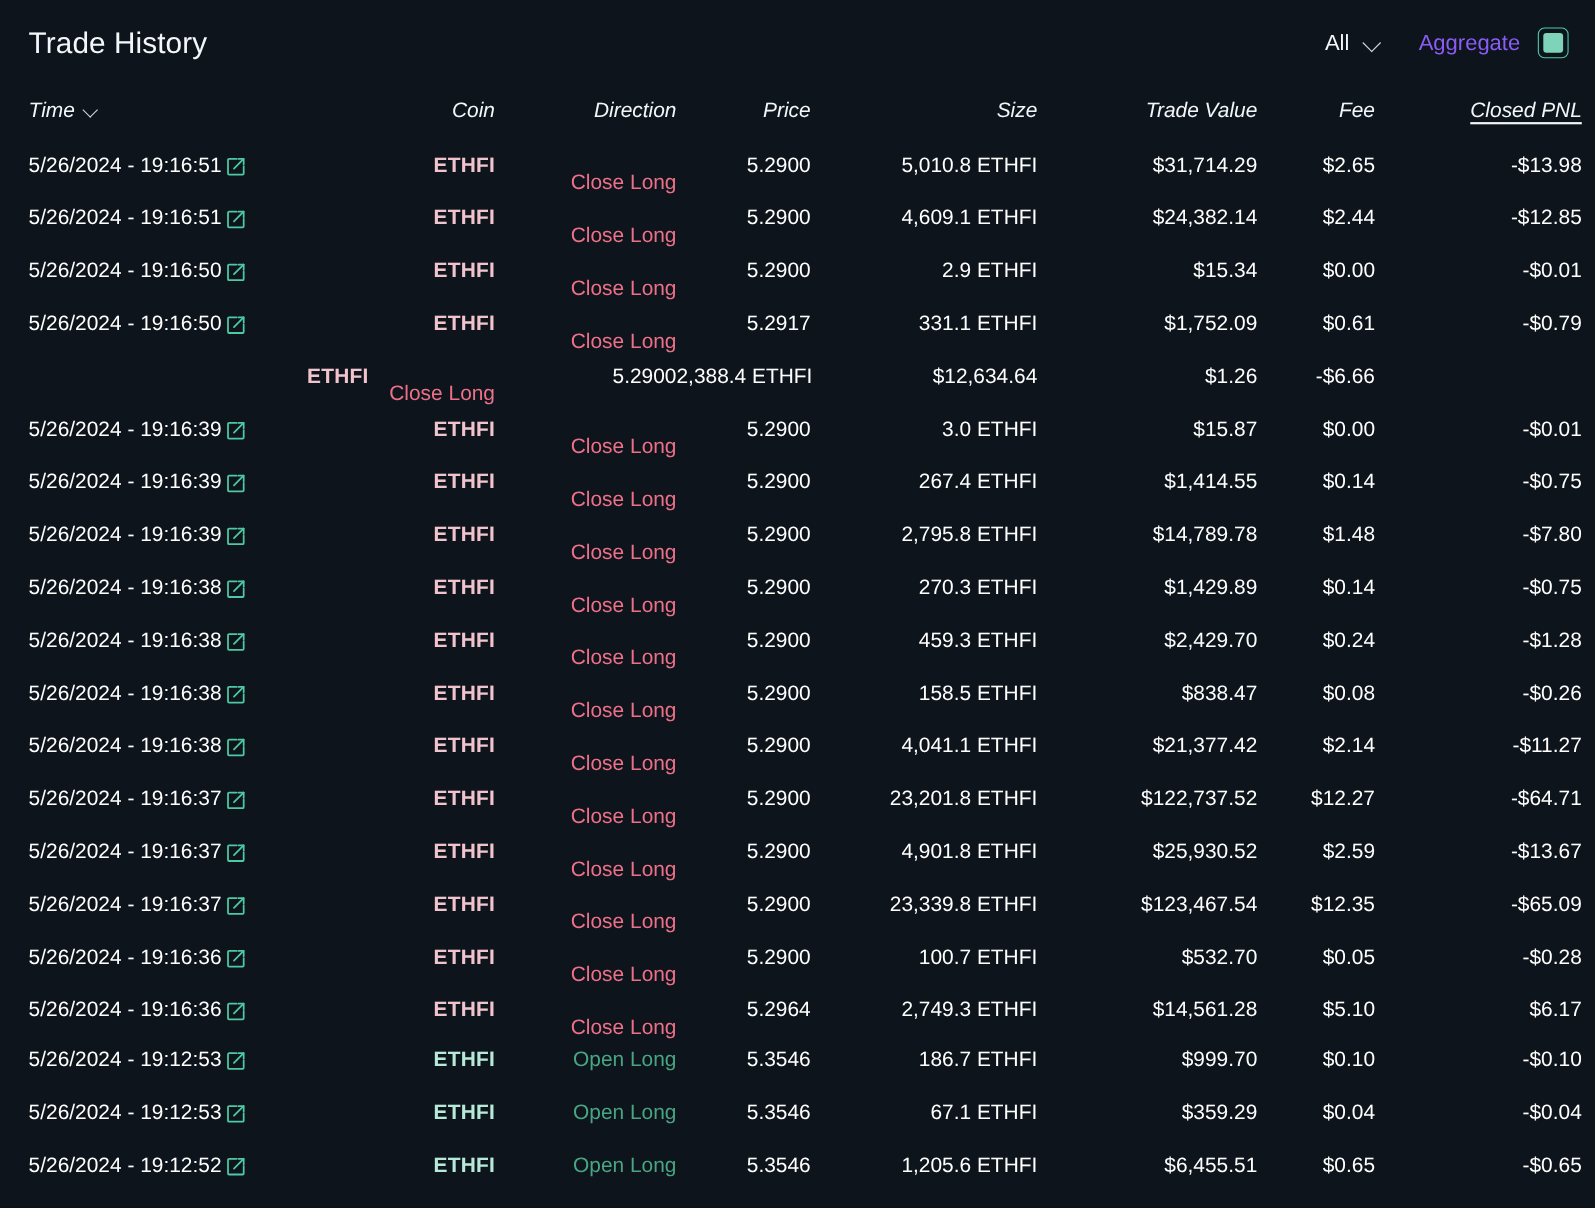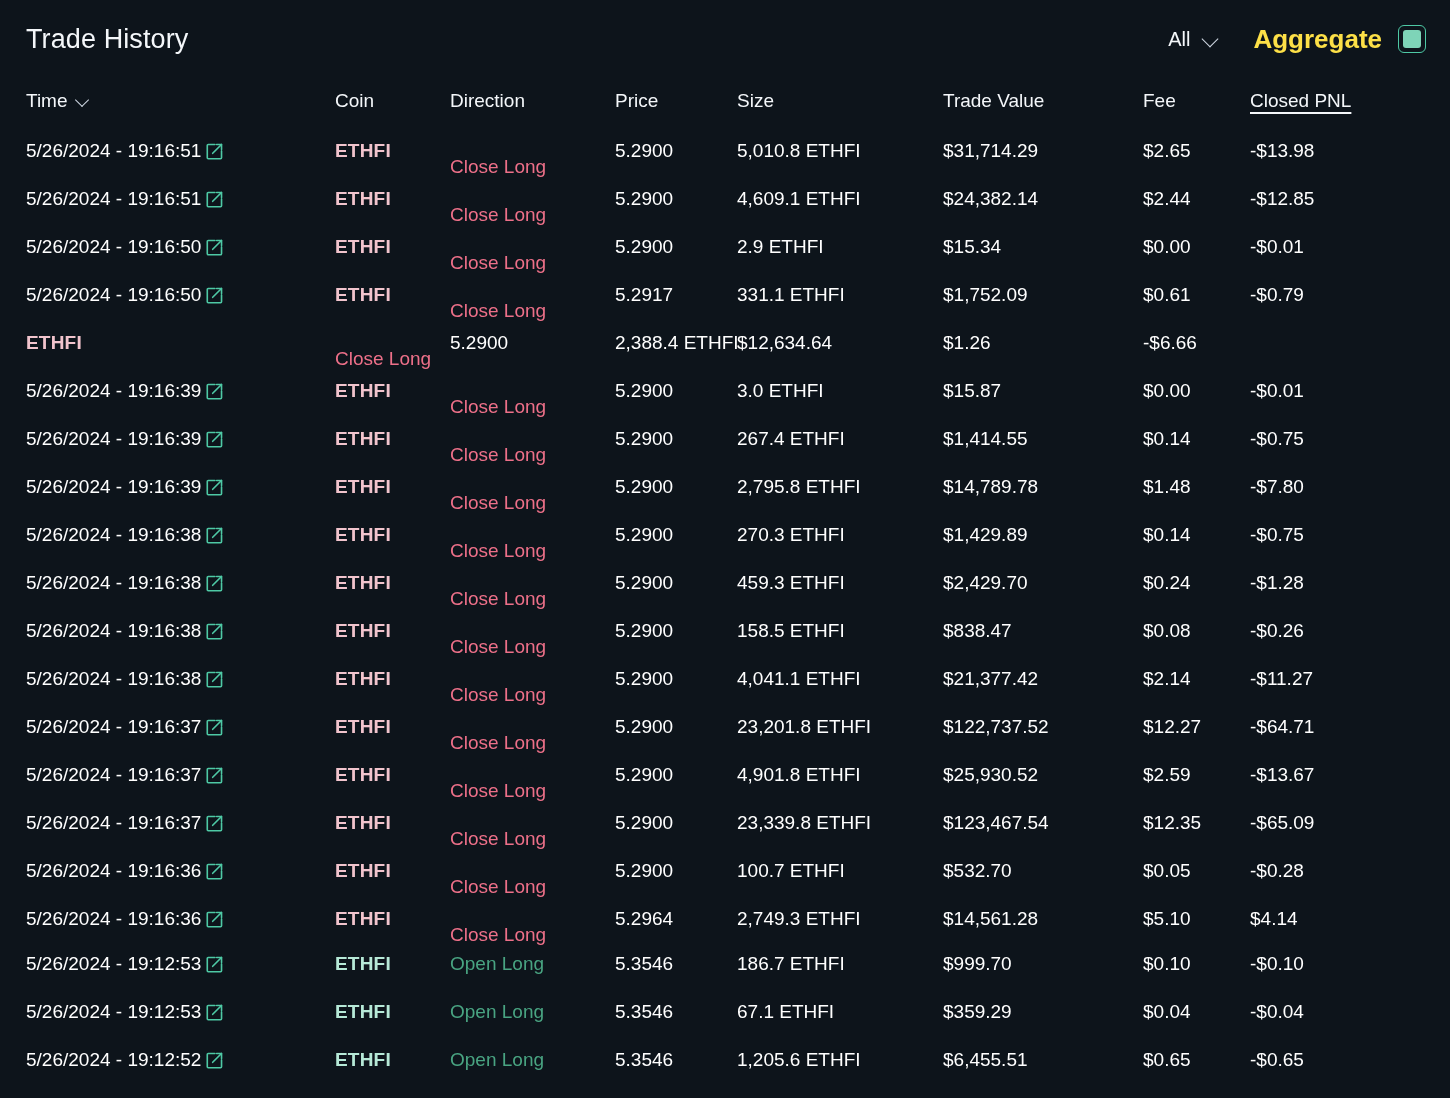--- a/index.html
+++ b/index.html
@@ -17,20 +17,21 @@
     -webkit-font-smoothing: antialiased;
   }
 
   #app {
     width: 1448px;
     height: 1098px;
     background: #0d141b;
     position: relative;
     display: flex;
     flex-direction: column;
+    text-align: right;
   }
 
   
   .topbar {
     height: 78px;
     flex: 0 0 78px;
     display: flex;
     align-items: center;
     justify-content: space-between;
     padding: 0 22px 0 26px;
@@ -84,24 +85,23 @@
 
   .aggregate-group {
     display: flex;
     align-items: center;
     gap: 16px;
     margin-left: 20px;
     cursor: pointer;
     user-select: none;
   }
   .aggregate-label {
-    font-size: 26px;
-    color: #fde047;
+    font-size: 20px;
+    color: #8b5cf6;
     line-height: 1;
-    font-weight: bold;
   }
   .checkbox {
     width: 28px;
     height: 28px;
     border-radius: 6px;
     border: 1.6px solid #4ec9a5;
     background: #0d141b;
     display: flex;
     align-items: center;
     justify-content: center;
@@ -137,21 +137,21 @@
     padding-left: 26px;
     padding-right: 10px;
   }
 
   .hdr {
     height: 46px;
     font-size: 19px;
     color: #f4f7fa;
     font-weight: 400;
   }
-  .hdr > div { white-space: nowrap; }
+  .hdr > div { white-space: nowrap; font-style: italic; }
 
   .hdr .time-cell {
     display: flex;
     align-items: center;
     gap: 9px;
   }
   .hdr .chev { width: 14px; height: 14px; }
   .hdr .chev::before {
     left: 0px; top: 1px; width: 9px; height: 9px;
     border-right-width: 1.6px; border-bottom-width: 1.6px;
@@ -541,21 +541,21 @@
                 <path d="M12.2 2.6h5.2v5.2"></path>
               </svg>
             </span>
           </div>
           <div class="coin short">ETHFI</div>
           <div class="dir close">Close Long</div>
           <div class="num">5.2964</div>
           <div class="num">2,749.3 ETHFI</div>
           <div class="num">$14,561.28</div>
           <div class="num">$5.10</div>
-          <div class="num">$4.14</div>
+          <div class="num">$6.17</div>
         </div>
         <div class="row trow">
           <div class="time-cell">
             <span class="time-text">5/26/2024 - 19:12:53</span>
             <span class="ext-link">
               <svg viewBox="0 0 20 20" width="19" height="19" fill="none" stroke="#4ec9a5" stroke-width="1.7" stroke-linecap="round" stroke-linejoin="round">
                 <path d="M10.5 2.6H3.4a1 1 0 0 0-1 1v13a1 1 0 0 0 1 1h13a1 1 0 0 0 1-1V9.4"></path>
                 <path d="M8.1 11.9 17.3 2.6"></path>
                 <path d="M12.2 2.6h5.2v5.2"></path>
               </svg>

